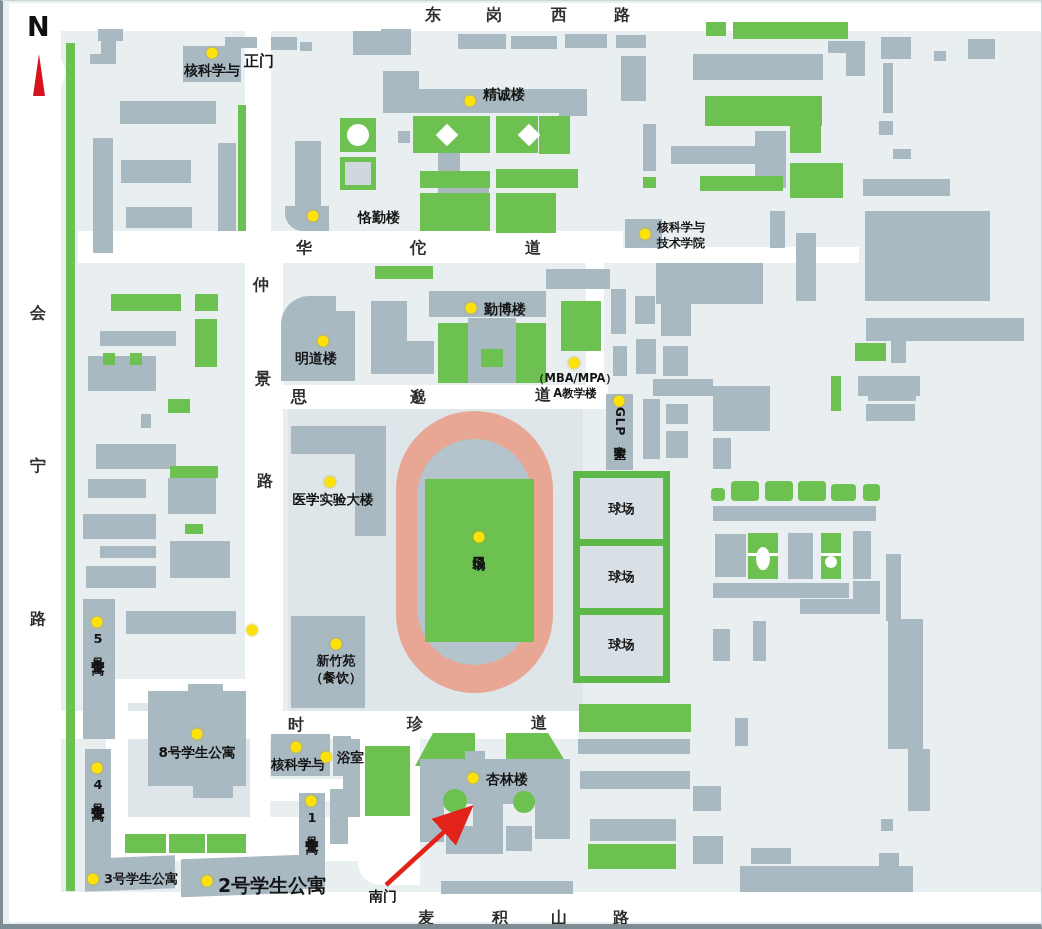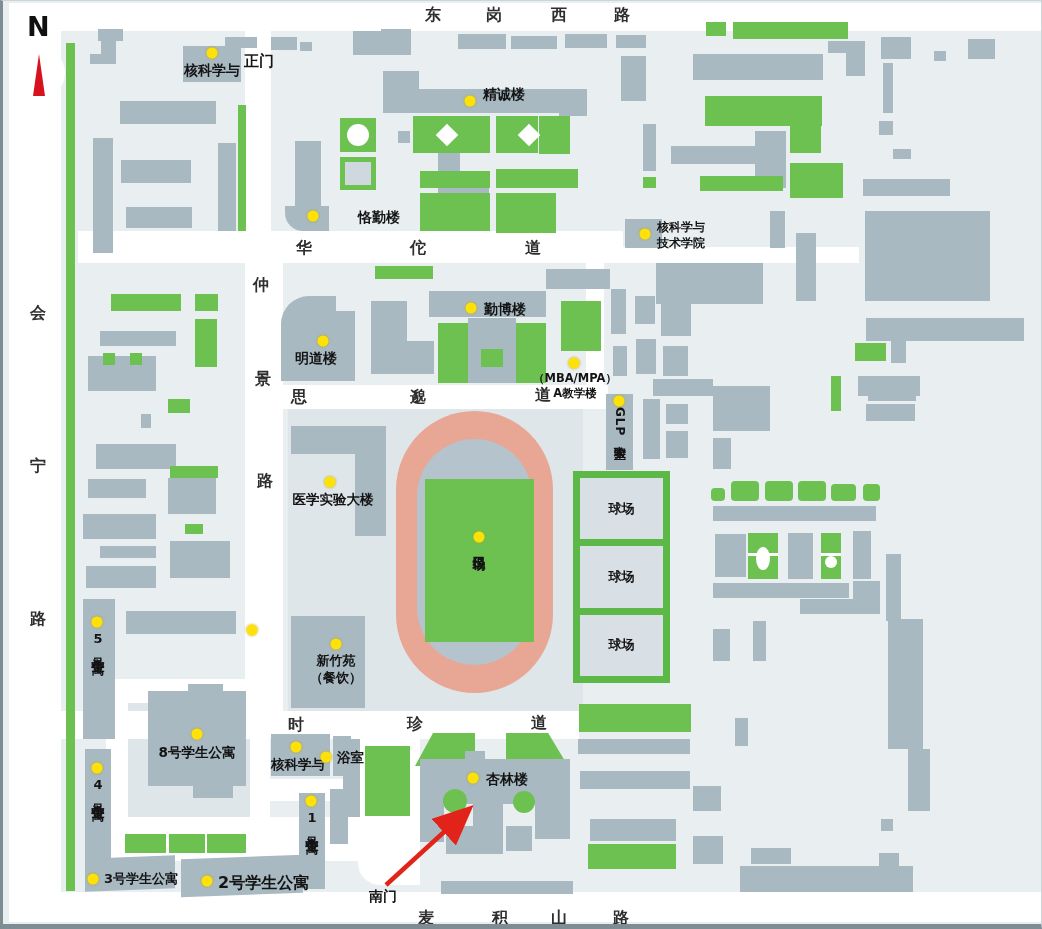--- a/index.html
+++ b/index.html
@@ -367,21 +367,21 @@
     </div>
     <div class="dot" style="left: 94px; top: 767px;"></div>
     <div class="mlabel v" style="left: 95px; top: 776px; font-size: 13px;">
       <div>4号学生公寓</div>
     </div>
     <div class="dot" style="left: 90px; top: 878px;"></div>
     <div class="mlabel left" style="left: 101px; top: 870px; font-size: 13px;">
       <div>3号学生公寓</div>
     </div>
     <div class="dot" style="left: 204px; top: 880px;"></div>
-    <div class="mlabel left" style="left: 215px; top: 872px; font-size: 16px; text-align: center;">
+    <div class="mlabel left" style="left: 215px; top: 872px; font-size: 19px; text-align: center;">
       <div>2号学生公寓</div>
     </div>
     <div class="dot" style="left: 308px; top: 800px;"></div>
     <div class="mlabel v" style="left: 309px; top: 809px; font-size: 13px;">
       <div>1号学生公寓</div>
     </div>
     <div class="dot" style="left: 293px; top: 746px;"></div>
     <div class="mlabel center" style="left: 295px; top: 755px; font-size: 13.5px;">
       <div>核科学与</div>
     </div>

